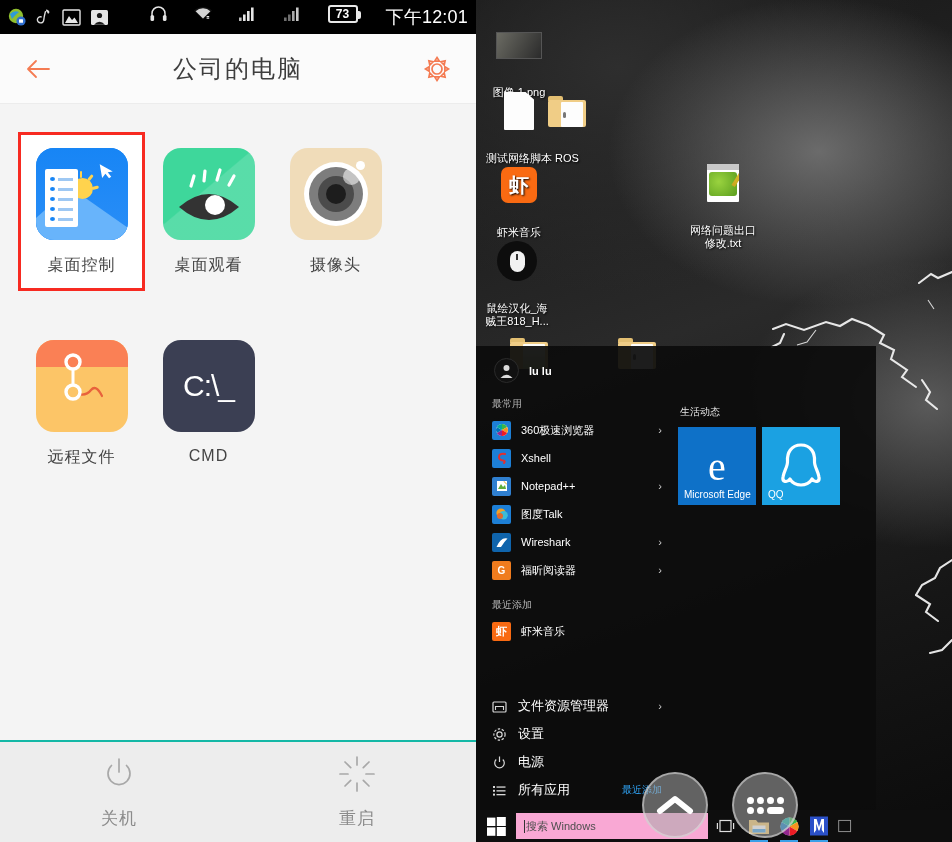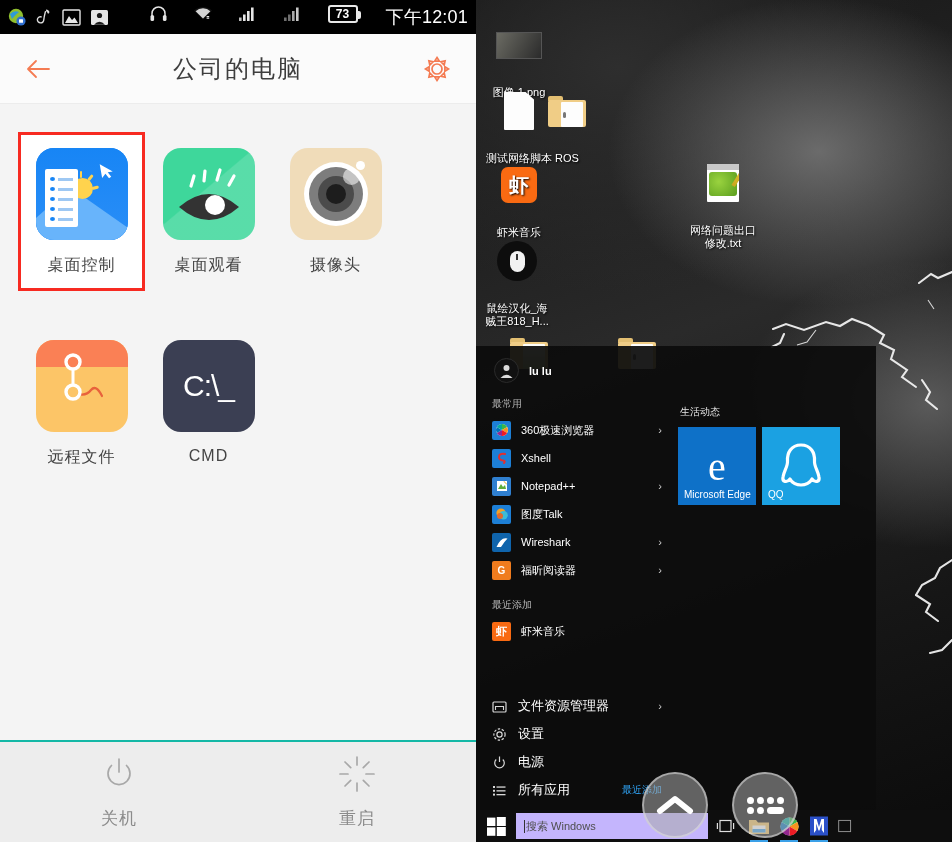--- a/index.html
+++ b/index.html
@@ -154,21 +154,21 @@
   .sm-right { position:absolute; left:196px; top:0; width:204px; height:100%; padding:12px 0 0 6px;margin-top:47px; }
   .tile-group-title { color:#e6e6e6; font-size:10px; margin:0 0 8px 2px; }
   .tiles { display:flex; gap:6px; }
   .tile { width:78px; height:78px; position:relative; color:#fff; }
   .tile .tname { position:absolute; left:6px; bottom:5px; font-size:10px; }
   .tile .tglyph { position:absolute; inset:0; display:flex; align-items:center; justify-content:center; }
 
   
   .taskbar { position:absolute; left:0; bottom:0; width:476px; height:32px; background:#0e0e0e; display:flex; align-items:center; }
   .tb-start { width:40px; height:32px; display:flex; align-items:center; justify-content:center; }
-  .tb-search { width:192px; height:26px; background:#c4b5fd; display:flex; align-items:center; padding:0 8px; gap:1px; }
+  .tb-search { width:192px; height:26px; background:#f9a8d4; display:flex; align-items:center; padding:0 8px; gap:1px; }
   .tb-caret { width:1px; height:13px; background:#333; }
   .tb-searchtext { font-size:11px; color:#4e4e4e; }
   .tb-taskview { width:34px; display:flex; align-items:center; justify-content:center; }
   .tb-apps { display:flex; align-items:center; gap:8px; margin-left:6px; }
   .tb-app { width:22px; height:22px; display:flex; align-items:center; justify-content:center; position:relative; }
   .tb-app .run { position:absolute; left:2px; bottom:-5px; width:18px; height:2px; background:#3aa0e8; }
 
   
   .navoverlay { position:absolute; bottom:4px; width:66px; height:66px; border-radius:50%;
                 background:rgba(170,170,170,.55); border:2px solid rgba(225,225,225,.55);

